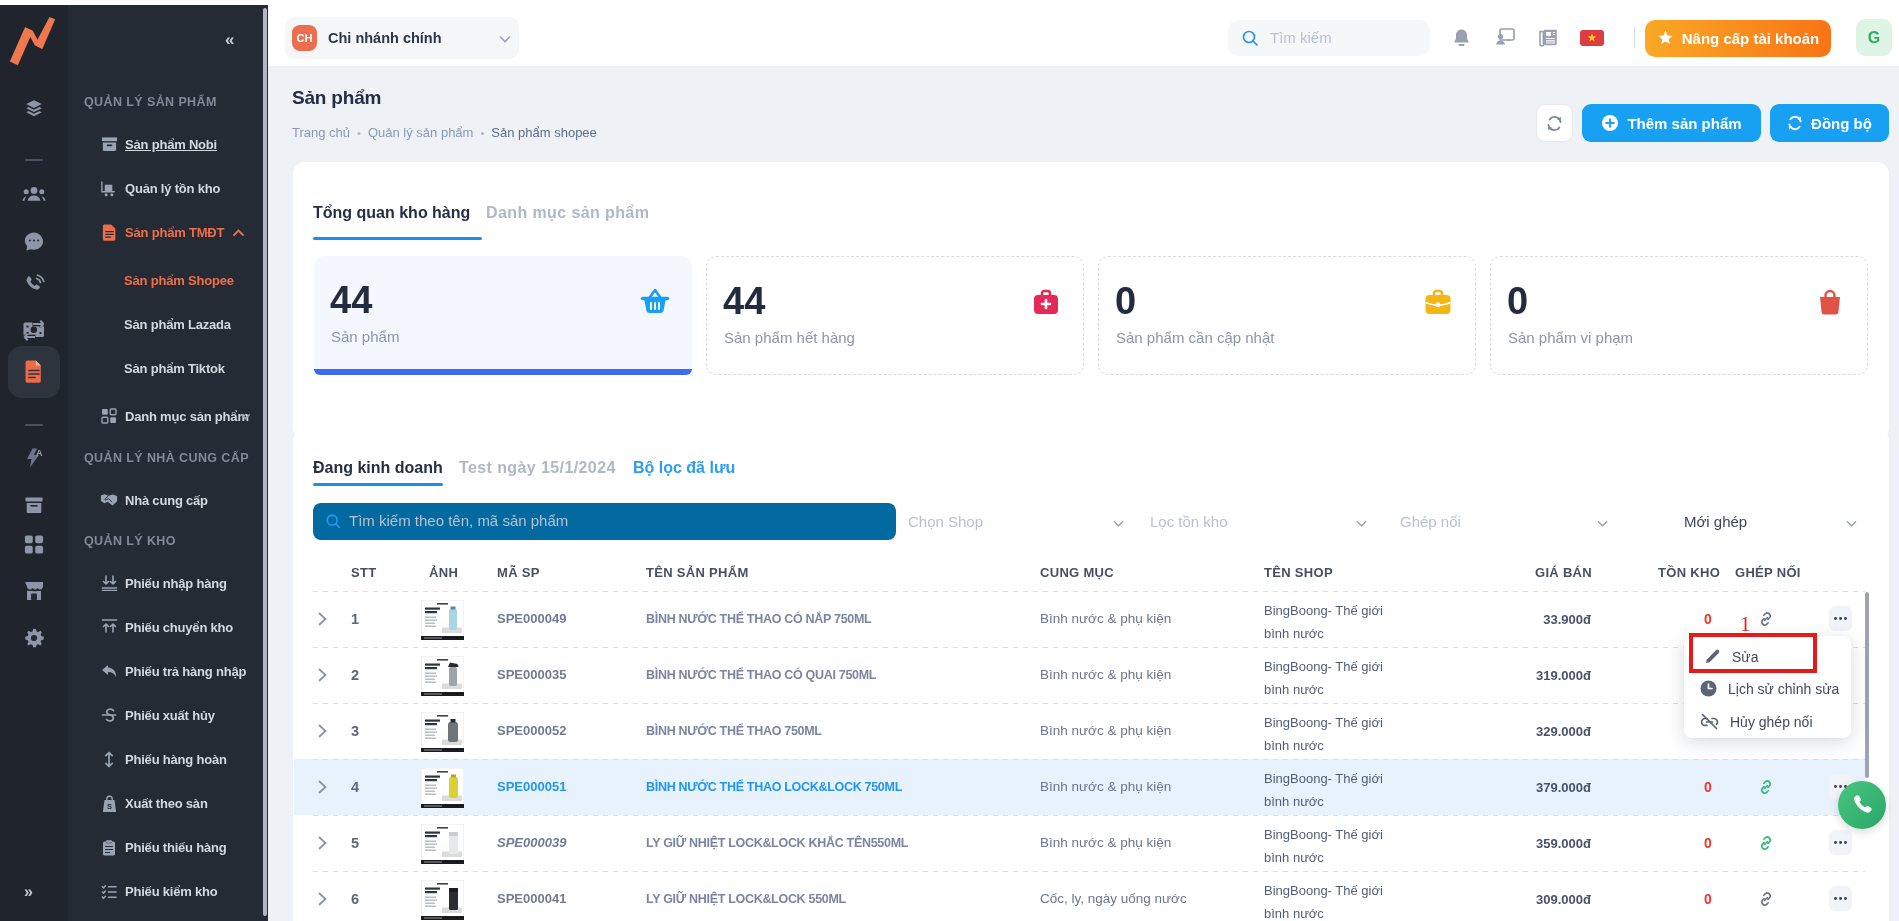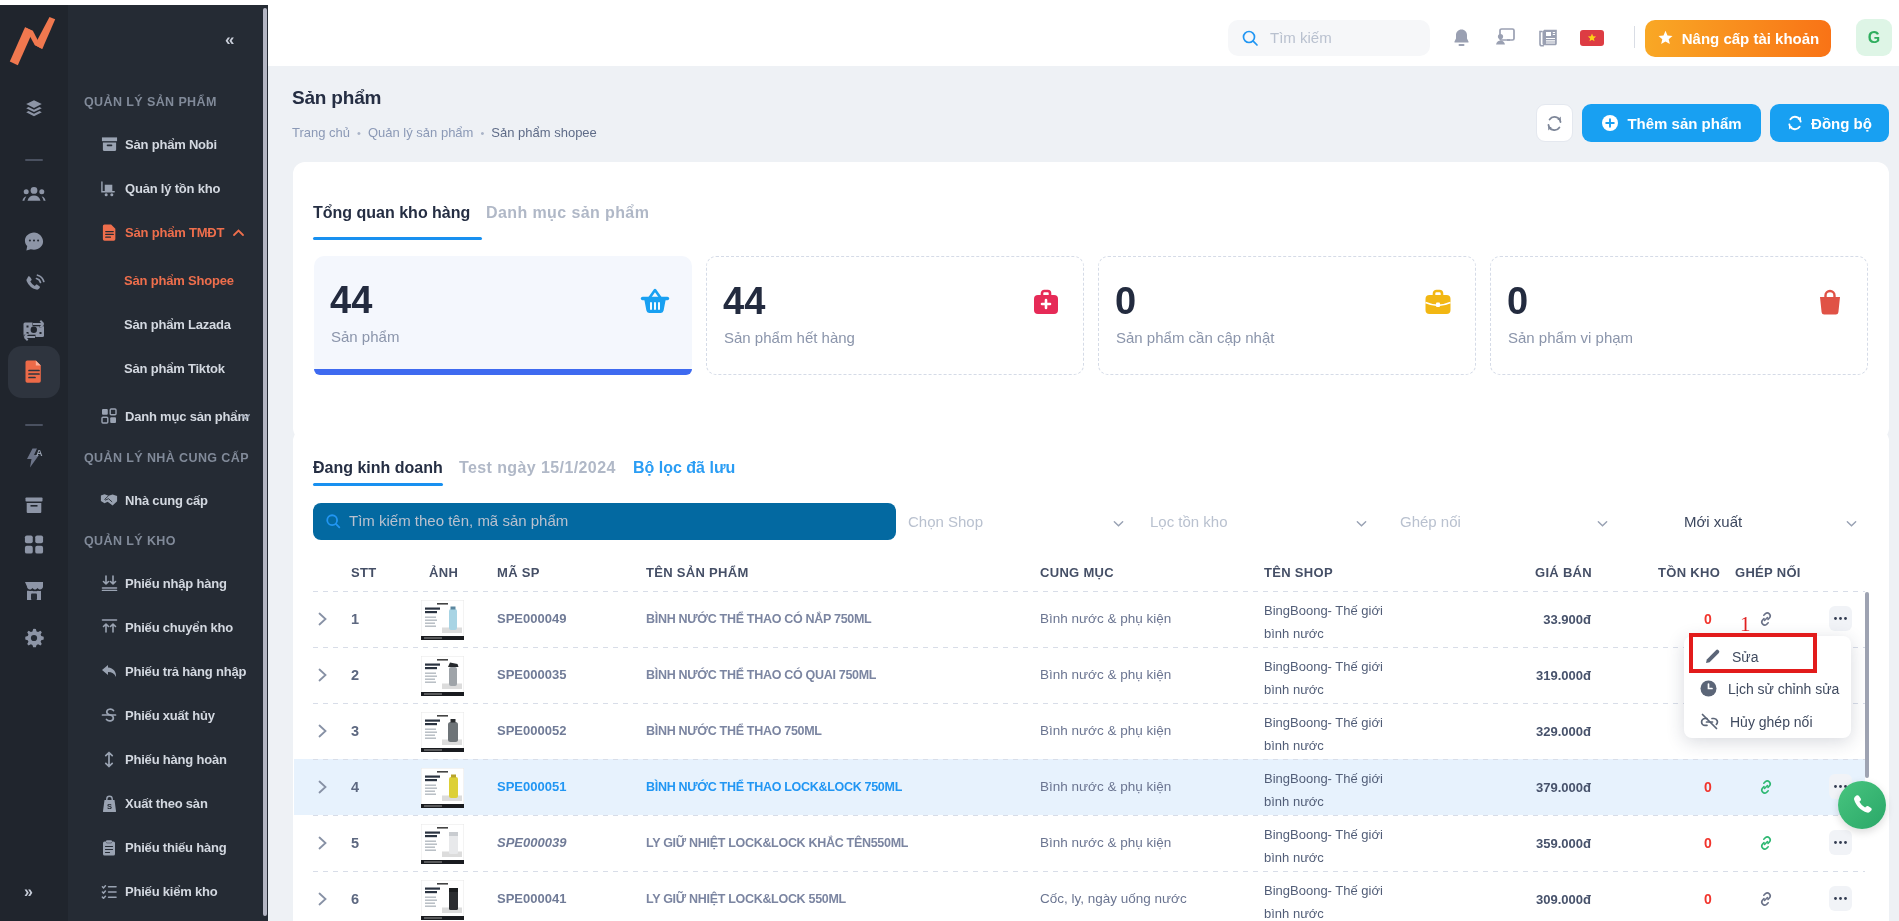--- a/index.html
+++ b/index.html
@@ -168,21 +168,21 @@
     </svg>
   <svg class="railic" style="top:627px" width="22" height="22" viewBox="0 0 24 24" fill="#8d95a6">
       <path d="M12 1.8l2 .3.8 2.7 1.7.7 2.5-1.3 1.5 1.5-1.3 2.5.7 1.7 2.7.8v2.9l-2.7.8-.7 1.7 1.3 2.5-1.5 1.5-2.5-1.3-1.7.7-.8 2.7h-2.9l-.8-2.7-1.7-.7-2.5 1.3-1.5-1.5 1.3-2.5-.7-1.7-2.7-.8v-2.9l2.7-.8.7-1.7-1.3-2.5 1.5-1.5 2.5 1.3 1.7-.7.8-2.7z"></path>
       <circle cx="12" cy="12" r="3.4" fill="#252b34"></circle>
     </svg>
   <div class="abs" style="left:24px;top:883px;color:#c6ccd8;font-size:16px;font-weight:bold;letter-spacing:-3px;">»</div>
 
   <div class="abs" style="left:225px;top:30px;color:#c9ced9;font-size:17px;font-weight:bold;letter-spacing:-2px;">«</div>
   <div class="sechead" style="top:95px;">QUẢN LÝ SẢN PHẨM</div>
 
-  <div class="mitem" style="top:134px;"><span class="mic">
+  <div class="mitem" style="top:134px;text-decoration:underline;"><span class="mic">
         <svg width="17" height="16" viewBox="0 0 18 16" fill="#9aa3b2">
           <path d="M1 1h16v4H1z"></path>
           <path d="M2 6.5h14V14a1.5 1.5 0 0 1-1.5 1.5h-11A1.5 1.5 0 0 1 2 14z"></path>
           <rect x="6" y="8.5" width="6" height="1.8" rx=".9" fill="#252b34"></rect>
         </svg>
       </span>Sản phẩm Nobi</div>
   <div class="mitem" style="top:178px;"><span class="mic">
         <svg width="18" height="17" viewBox="0 0 19 18" fill="none" stroke="#9aa3b2" stroke-width="1.5">
           <path d="M2 2v10.5h13" stroke-linecap="round"></path>
           <rect x="5" y="5" width="8" height="7.5" fill="#9aa3b2" stroke="none"></rect>
@@ -262,20 +262,27 @@
           <rect x="4" y="1.3" width="6" height="2.4" rx="1"></rect>
           <path d="M3.5 7.5h7M3.5 10.5h7M3.5 13.5h4" stroke="#252b34" stroke-width="1.2" stroke-linecap="round"></path>
         </svg>
       </span>Phiếu thiếu hàng</div>
   <div class="mitem" style="top:881px;"><span class="mic">
         <svg width="16" height="15" viewBox="0 0 17 15" fill="none" stroke="#9aa3b2" stroke-width="1.6" stroke-linecap="round">
           <path d="M1.5 2.5l1.2 1.2 2-2.2M1.5 8l1.2 1.2 2-2.2M1.5 13.5l1.2 1.2 2-2.2M8 2.5h8M8 8h8M8 13.5h8"></path>
         </svg>
       </span>Phiếu kiểm kho</div>
 
+  <div id="branch">
+    <div class="ch">CH</div>
+    <div class="bt">Chi nhánh chính</div>
+    <svg class="abs" style="left:213px;top:15px" width="14" height="14" viewBox="0 0 14 14">
+        <path d="M2.5 5l4.5 4.5L11.5 5" stroke="#9aa3b5" stroke-width="1.6" fill="none" stroke-linecap="round"></path>
+      </svg>
+  </div>
   <div id="hsearch">
     <svg class="abs" style="left:13px;top:9px" width="19" height="19" viewBox="0 0 19 19">
         <circle cx="8" cy="8" r="5.5" stroke="#2196f3" stroke-width="1.7" fill="none"></circle>
         <path d="M12.2 12.2L16 16" stroke="#2196f3" stroke-width="1.7" stroke-linecap="round"></path>
       </svg>
     <div class="ph">Tìm kiếm</div>
   </div>
   <svg class="hic" style="left:1452px" width="19" height="20" viewBox="0 0 19 20">
       <path d="M9.5 1.5c-3.3 0-5.5 2.5-5.5 5.5v3.5L2.5 13.5v1h14v-1L15 10.5V7c0-3-2.2-5.5-5.5-5.5z" fill="#9aa0b2"></path>
       <path d="M7.5 17h4" stroke="#9aa0b2" stroke-width="2" stroke-linecap="round"></path>
@@ -389,21 +396,21 @@
         <path d="M2.5 5l4.5 4.5L11.5 5" stroke="#98a1b3" stroke-width="1.5" fill="none" stroke-linecap="round"></path>
       </svg>
     <div class="fsel" style="left:857px;">Lọc tồn kho</div>
     <svg class="fchev" style="left:1062px;" width="13" height="13" viewBox="0 0 14 14">
         <path d="M2.5 5l4.5 4.5L11.5 5" stroke="#98a1b3" stroke-width="1.5" fill="none" stroke-linecap="round"></path>
       </svg>
     <div class="fsel" style="left:1107px;">Ghép nối</div>
     <svg class="fchev" style="left:1303px;" width="13" height="13" viewBox="0 0 14 14">
         <path d="M2.5 5l4.5 4.5L11.5 5" stroke="#98a1b3" stroke-width="1.5" fill="none" stroke-linecap="round"></path>
       </svg>
-    <div class="fsel" style="left:1391px;color:#3c475e;">Mới xuất</div>
+    <div class="fsel" style="left:1391px;color:#3c475e;">Mới ghép</div>
     <svg class="fchev" style="left:1552px;" width="13" height="13" viewBox="0 0 14 14">
         <path d="M2.5 5l4.5 4.5L11.5 5" stroke="#98a1b3" stroke-width="1.5" fill="none" stroke-linecap="round"></path>
       </svg>
 
     <div class="th" style="left:58px;">STT</div>
     <div class="th" style="left:136px;">ẢNH</div>
     <div class="th" style="left:204px;">MÃ SP</div>
     <div class="th" style="left:353px;">TÊN SẢN PHẨM</div>
     <div class="th" style="left:747px;">CUNG MỤC</div>
     <div class="th" style="left:971px;">TÊN SHOP</div>

